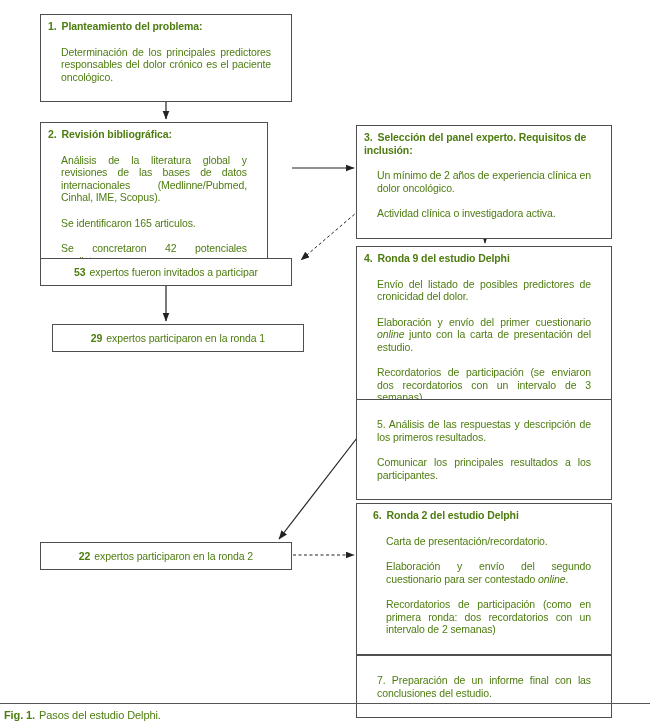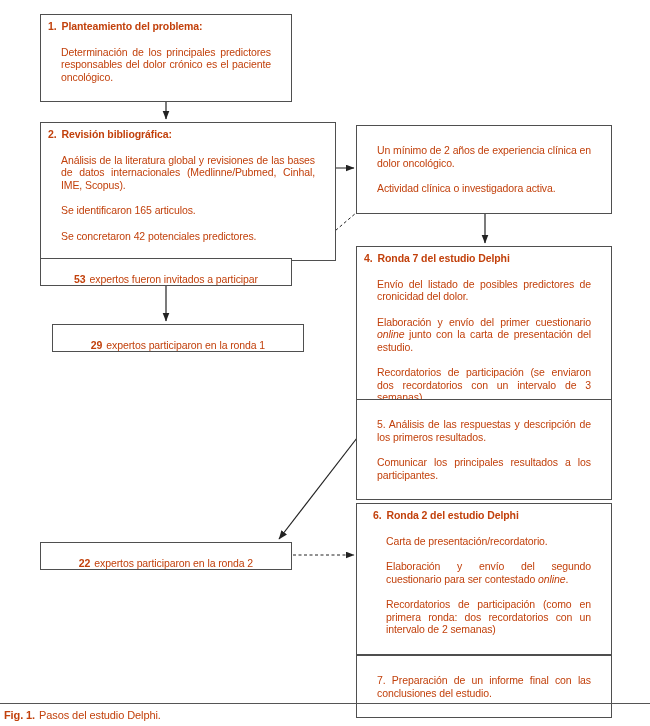--- a/index.html
+++ b/index.html
@@ -2,21 +2,21 @@
 <html><head>
 <meta charset="utf-8">
 <style>
   html, body { margin: 0; padding: 0; background: #ffffff; }
   .canvas {
     position: relative;
     width: 650px;
     height: 726px;
     background: #ffffff;
     font-family: "Liberation Sans", sans-serif;
-    color: #c2410c;
+    color: #4d7c0f;
     overflow: hidden;
   }
   svg.arrows {
     position: absolute;
     left: 0; top: 0;
     width: 650px; height: 726px;
     pointer-events: none;
   }
   .box {
     position: absolute;
@@ -33,30 +33,30 @@
   .box p { margin: 13px; text-align: justify; }
   .box p.gap { margin-top: 4px; }
   .bold { font-weight: normal; }
   .ital { font-style: italic; }
   .small-box {
     position: absolute;
     box-sizing: border-box;
     background: #ffffff;
     border: 1.5px solid #4f4f4f;
     display: flex;
-    align-items: flex-end;
+    align-items: center;
     justify-content: center;
     text-align: center;
     font-size: 10.5px;
     letter-spacing: -0.1px;
   }
   .small-box .num { font-weight: bold; margin-right: 4px; }
   
   .b1  { left: 40px;  top: 14px;  width: 252px; min-height: 66px; }
-  .b2  { left: 40px;  top: 122px; width: 296px; min-height: 96px; }
+  .b2  { left: 40px;  top: 122px; width: 228px; min-height: 96px; }
   .b3  { left: 356px; top: 125px; width: 256px; min-height: 78px; }
   .b4  { left: 356px; top: 246px; width: 256px; min-height: 110px; }
   .b5  { left: 356px; top: 399px; width: 256px; min-height: 64px; }
   .b6  { left: 356px; top: 503px; width: 256px; min-height: 105px; padding-left: 16px; }
   .b7  { left: 356px; top: 655px; width: 256px; min-height: 36px; }
   .s53 { left: 40px;  top: 258px; width: 252px; height: 28px; }
   .s29 { left: 52px;  top: 324px; width: 252px; height: 28px; }
   .s22 { left: 40px;  top: 542px; width: 252px; height: 28px; }
   .rule {
     position: absolute;
@@ -99,26 +99,27 @@
   </div>
 
   <div class="box b2">
     <span class="title"><span class="bnum">2.</span><span>Revisión bibliográfica:</span></span>
     <p>Análisis de la literatura global y revisiones de las bases de datos internacionales (Medlinne/Pubmed, Cinhal, IME, Scopus).</p>
     <p class="gap">Se identificaron 165 articulos.</p>
     <p class="gap">Se concretaron 42 potenciales predictores.</p>
   </div>
 
   <div class="box b3">
+    <span class="title"><span class="bnum">3.</span><span>Selección del panel experto. Requisitos de inclusión:</span></span>
     <p>Un mínimo de 2 años de experiencia clínica en dolor oncológico.</p>
     <p>Actividad clínica o investigadora activa.</p>
   </div>
 
   <div class="box b4">
-    <span class="title"><span class="bnum">4.</span><span>Ronda 7 del estudio Delphi</span></span>
+    <span class="title"><span class="bnum">4.</span><span>Ronda 9 del estudio Delphi</span></span>
     <p>Envío del listado de posibles predictores de cronicidad del dolor.</p>
     <p><span>Elaboración y envío del primer cuestionario </span><span class="ital">online</span><span> junto con la carta de presentación del estudio.</span></p>
     <p>Recordatorios de participación (se enviaron dos recordatorios con un intervalo de 3 semanas).</p>
   </div>
 
   <div class="box b5">
     <p><span class="bold">5. Análisis</span><span> de las respuestas y descripción de los primeros resultados.</span></p>
     <p class="gap">Comunicar los principales resultados a los participantes.</p>
   </div>
 

